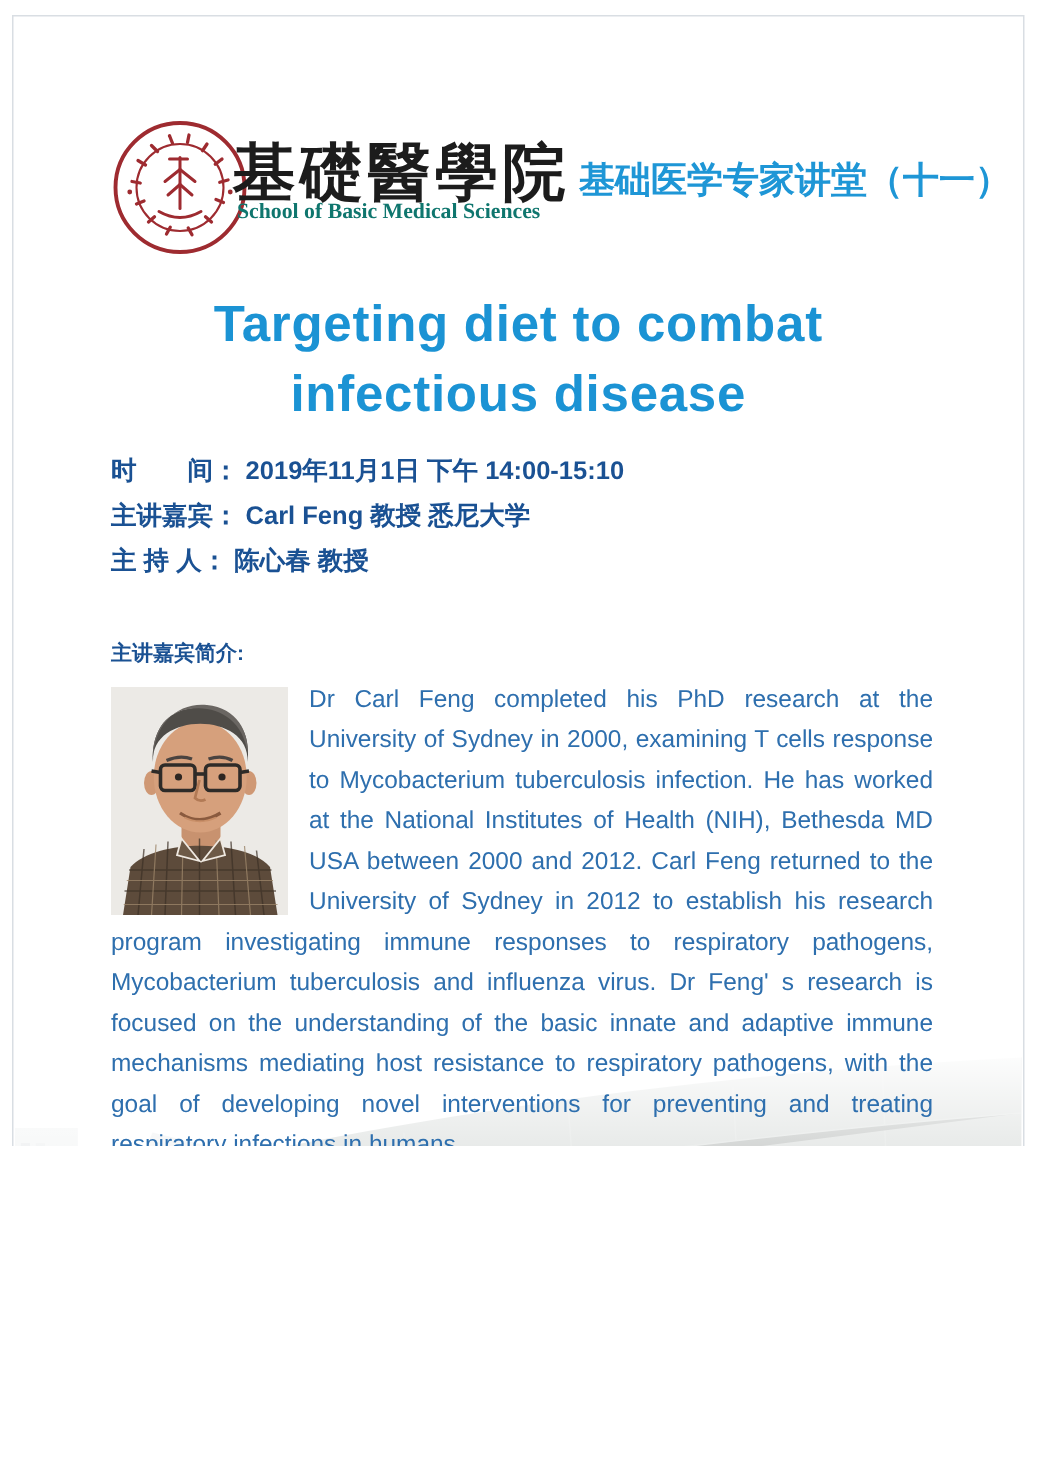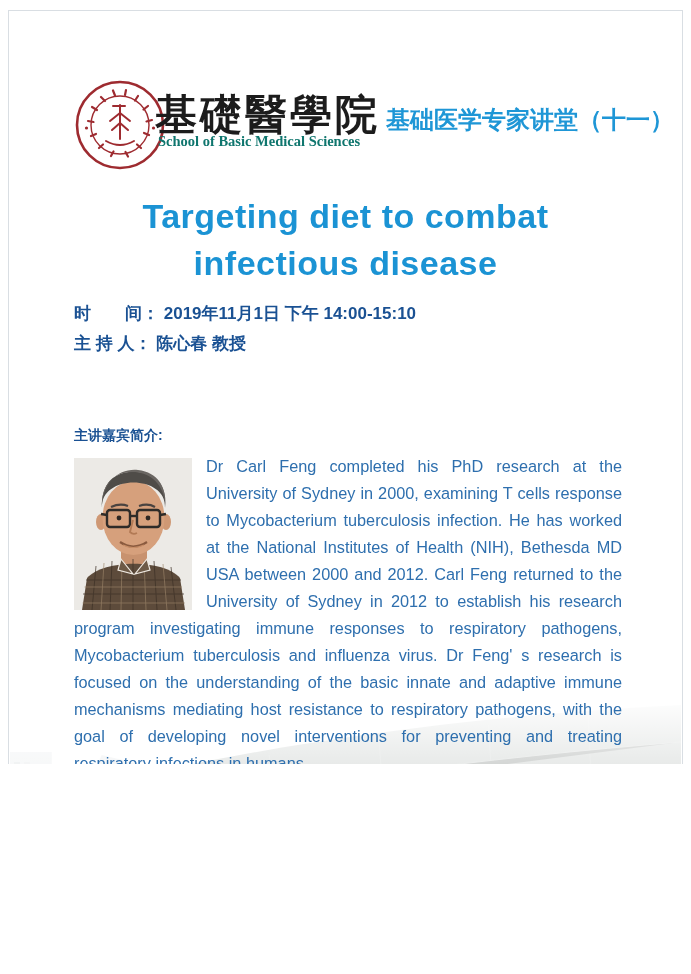--- a/index.html
+++ b/index.html
@@ -110,20 +110,21 @@
     <div class="school-en">School of Basic Medical Sciences</div>
     <div class="series-title">基础医学专家讲堂（十一）</div>
 
     <div class="main-title">
       <div>Targeting diet to combat</div>
       <div>infectious disease</div>
     </div>
 
     <div class="details">
       <div class="row"><span class="lbl">时　　间： </span><span>2019年11月1日 下午 14:00-15:10</span></div>
+      <div class="row"><span class="lbl">主讲嘉宾： </span><span>Carl Feng 教授 悉尼大学</span></div>
       <div class="row"><span class="lbl">主 持 人： </span><span>陈心春 教授</span></div>
     </div>
 
     <div class="bio-heading">主讲嘉宾简介:</div>
 
     <div class="bio">
       <svg class="speaker-photo" viewBox="0 0 118 152">
         <rect x="0" y="0" width="118" height="152" fill="#eceae6"></rect>
 
         <rect x="47" y="92" width="26" height="24" fill="#c8926f"></rect>

